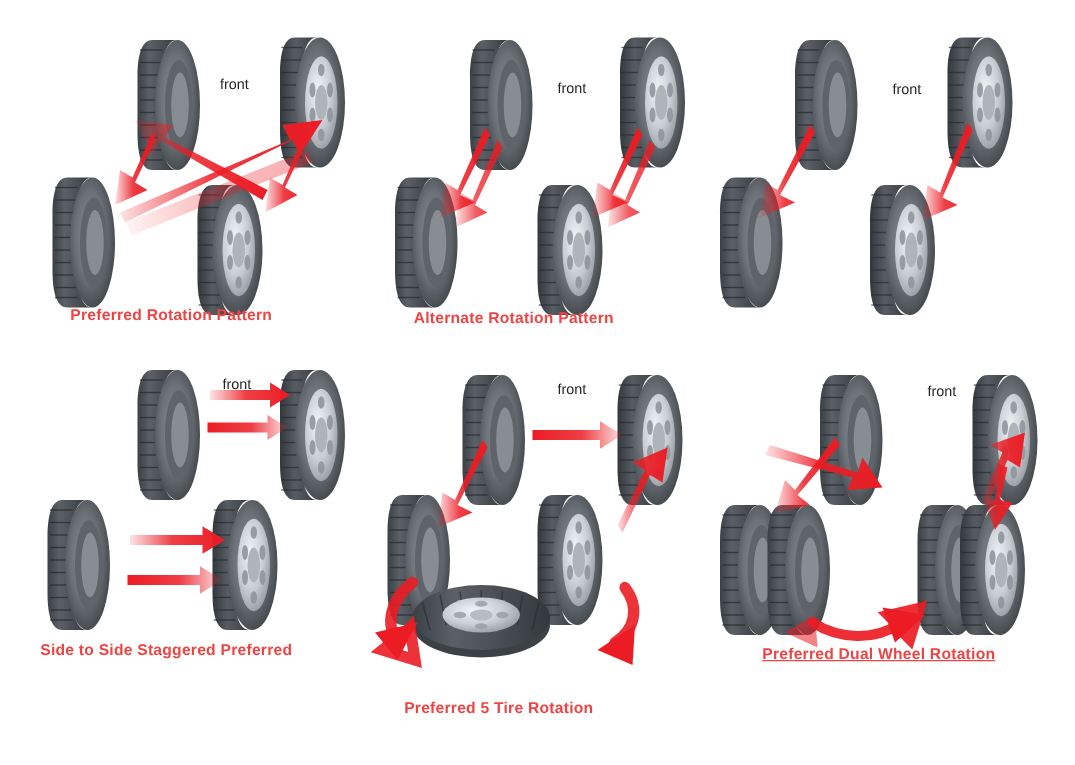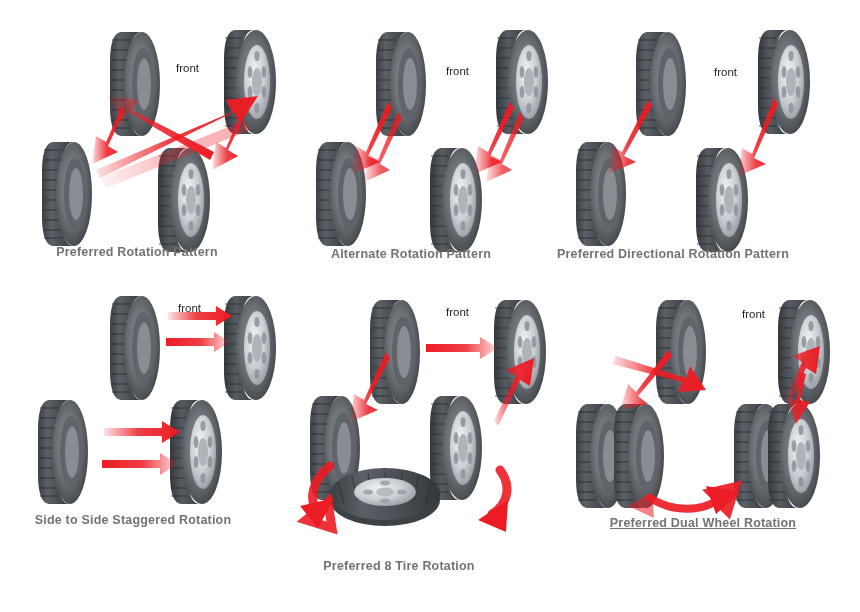--- a/index.html
+++ b/index.html
@@ -16,21 +16,21 @@
   }
   #stage {
     position: relative;
     width: 860px;
     height: 612px;
   }
   .caption {
     position: absolute;
     font-size: 12.5px;
     font-weight: bold;
-    color: #737373;
+    color: #ef4444;
     white-space: nowrap;
     text-align: center;
     letter-spacing: 0.2px;
   }
   .frontlabel {
     position: absolute;
     font-size: 11.5px;
     color: #231f20;
     white-space: nowrap;
   }
@@ -282,24 +282,23 @@
     </g>
   </svg>
 
   <div class="frontlabel" style="left:176px; top:62px;">front</div>
   <div class="caption" style="left:44px;  top:245px; width:186px;">Preferred Rotation Pattern</div>
 
   <div class="frontlabel" style="left:446px; top:65px;">front</div>
   <div class="caption" style="left:326px; top:247px; width:170px;">Alternate Rotation Pattern</div>
 
   <div class="frontlabel" style="left:714px; top:66px;">front</div>
-  <div class="caption" style="left:553px; top:247px; width:240px;">Preferred Directional Rotation Pattern</div>
 
   <div class="frontlabel" style="left:178px; top:302px;">front</div>
-  <div class="caption" style="left:26px;  top:513px; width:214px;">Side to Side Staggered Rotation</div>
+  <div class="caption" style="left:26px;  top:513px; width:214px;">Side to Side Staggered Preferred</div>
 
   <div class="frontlabel" style="left:446px; top:306px;">front</div>
-  <div class="caption" style="left:320px; top:559px; width:158px;">Preferred 8 Tire Rotation</div>
+  <div class="caption" style="left:320px; top:559px; width:158px;">Preferred 5 Tire Rotation</div>
 
   <div class="frontlabel" style="left:742px; top:308px;">front</div>
   <div class="caption" style="left:607px; top:516px; width:192px;text-decoration:underline;">Preferred Dual Wheel Rotation</div>
 
 </div>
 
 </body></html>

